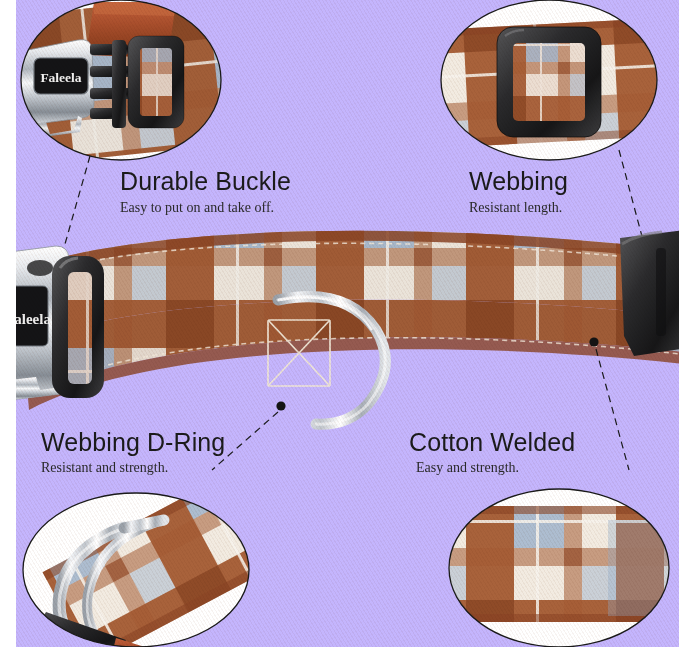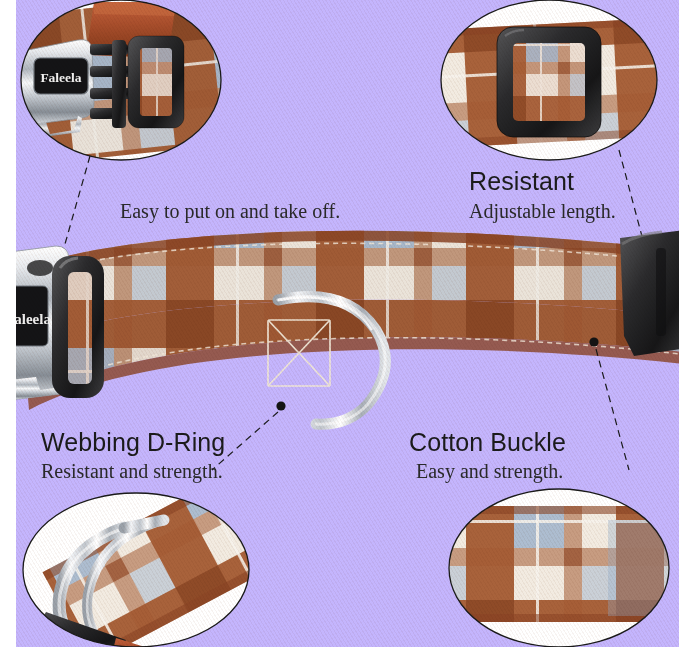--- a/index.html
+++ b/index.html
@@ -24,21 +24,21 @@
     font-weight: 300;
     font-size: 25px;
     letter-spacing: 0.1px;
     color: #1b1b1b;
     white-space: nowrap;
     line-height: 1;
   }
   .feature-sub {
     position: absolute;
     font-family: "Liberation Serif", serif;
-    font-size: 20px;
+    font-size: 14px;
     color: #2a2a2a;
     white-space: nowrap;
     line-height: 1;
   }
 
   
   .leader { position: absolute; left: 0; top: 0; pointer-events: none; }
 </style>
 </head>
 <body>
@@ -163,20 +163,21 @@
         <rect x="124" y="48" width="32" height="68" rx="4" fill="url(#plaidPat)"></rect>
         <rect x="124" y="48" width="32" height="68" rx="4" fill="#8A4424" opacity="0.18"></rect>
         <rect x="112" y="36" width="56" height="92" rx="11" fill="none" stroke="#000" stroke-width="0.6" opacity="0.5"></rect>
       </g>
     </g>
     <ellipse cx="105" cy="80" rx="100" ry="80" fill="none" stroke="#1a1a1a" stroke-width="1.3"></ellipse>
 
     <path d="M74 156 L47 251" stroke="#1a1a1a" stroke-width="1.2" stroke-dasharray="7 5" fill="none"></path>
   </svg>
 
+  <div class="feature-title" style="left:104px; top:169px;">Durable Buckle</div>
   <div class="feature-sub" style="left:104px; top:201px;">Easy to put on and take off.</div>
 
   <svg class="leader" width="679" height="647">
     <g clip-path="url(#clipTR)">
       <rect x="425" y="0" width="216" height="162" fill="#ffffff"></rect>
 
       <g transform="rotate(-3 533 80)">
         <rect x="415" y="24" width="240" height="118" fill="url(#plaidPatBig)"></rect>
 
         <rect x="415" y="24" width="240" height="7" fill="#8A4424" opacity="0.55"></rect>
@@ -188,22 +189,22 @@
         <rect x="497" y="43" width="72" height="78" rx="5" fill="url(#plaidPat)"></rect>
         <rect x="497" y="43" width="72" height="78" rx="5" fill="#A45A33" opacity="0.10"></rect>
         <rect x="481" y="27" width="104" height="110" rx="16" fill="none" stroke="#0d0d0e" stroke-width="1" opacity="0.75"></rect>
         <path d="M489 36 Q497 30 508 30" stroke="#7a7a7c" stroke-width="2.4" fill="none" opacity="0.65"></path>
       </g>
     </g>
     <ellipse cx="533" cy="80" rx="108" ry="80" fill="none" stroke="#1a1a1a" stroke-width="1.3"></ellipse>
     <path d="M603 150 L628 244" stroke="#1a1a1a" stroke-width="1.2" stroke-dasharray="7 5" fill="none"></path>
   </svg>
 
-  <div class="feature-title" style="left:453px; top:169px;">Resistant</div>
-  <div class="feature-sub" style="left:453px; top:201px;">Adjustable length.</div>
+  <div class="feature-title" style="left:453px; top:169px;">Webbing</div>
+  <div class="feature-sub" style="left:453px; top:201px;">Resistant length.</div>
 
   <svg class="leader" width="679" height="647">
     <g clip-path="url(#clipCenter)">
 
       <path d="M8 268 C 140 222, 430 222, 660 250
                L 664 316 C 430 290, 140 292, 10 342 Z" fill="url(#plaidPatBig)"></path>
 
       <path d="M8 268 C 140 222, 430 222, 660 250
                L 664 316 C 430 290, 140 292, 10 342 Z" fill="#000" opacity="0.03"></path>
       <path d="M10 342 C 140 292, 430 290, 664 316
@@ -255,21 +256,21 @@
     <circle cx="265" cy="406" r="4.6" fill="#141414"></circle>
     <path d="M262 412 L196 470" stroke="#1a1a1a" stroke-width="1.2" stroke-dasharray="7 5" fill="none"></path>
 
     <circle cx="578" cy="342" r="4.6" fill="#141414"></circle>
     <path d="M580 349 L613 470" stroke="#1a1a1a" stroke-width="1.2" stroke-dasharray="7 5" fill="none"></path>
   </svg>
 
   <div class="feature-title" style="left:25px; top:430px;">Webbing D-Ring</div>
   <div class="feature-sub" style="left:25px; top:461px;">Resistant and strength.</div>
 
-  <div class="feature-title" style="left:393px; top:430px;">Cotton Buckle</div>
+  <div class="feature-title" style="left:393px; top:430px;">Cotton Welded</div>
   <div class="feature-sub" style="left:400px; top:461px;">Easy and strength.</div>
 
   <svg class="leader" width="679" height="647">
     <g clip-path="url(#clipBL)">
       <rect x="0" y="490" width="240" height="157" fill="#ffffff"></rect>
 
       <g transform="rotate(-28 130 575)">
         <rect x="40" y="524" width="210" height="104" fill="url(#plaidPatBig)"></rect>
         <rect x="40" y="524" width="210" height="9" fill="#8A4424" opacity="0.6"></rect>
         <rect x="40" y="619" width="210" height="9" fill="#8A4424" opacity="0.6"></rect>

